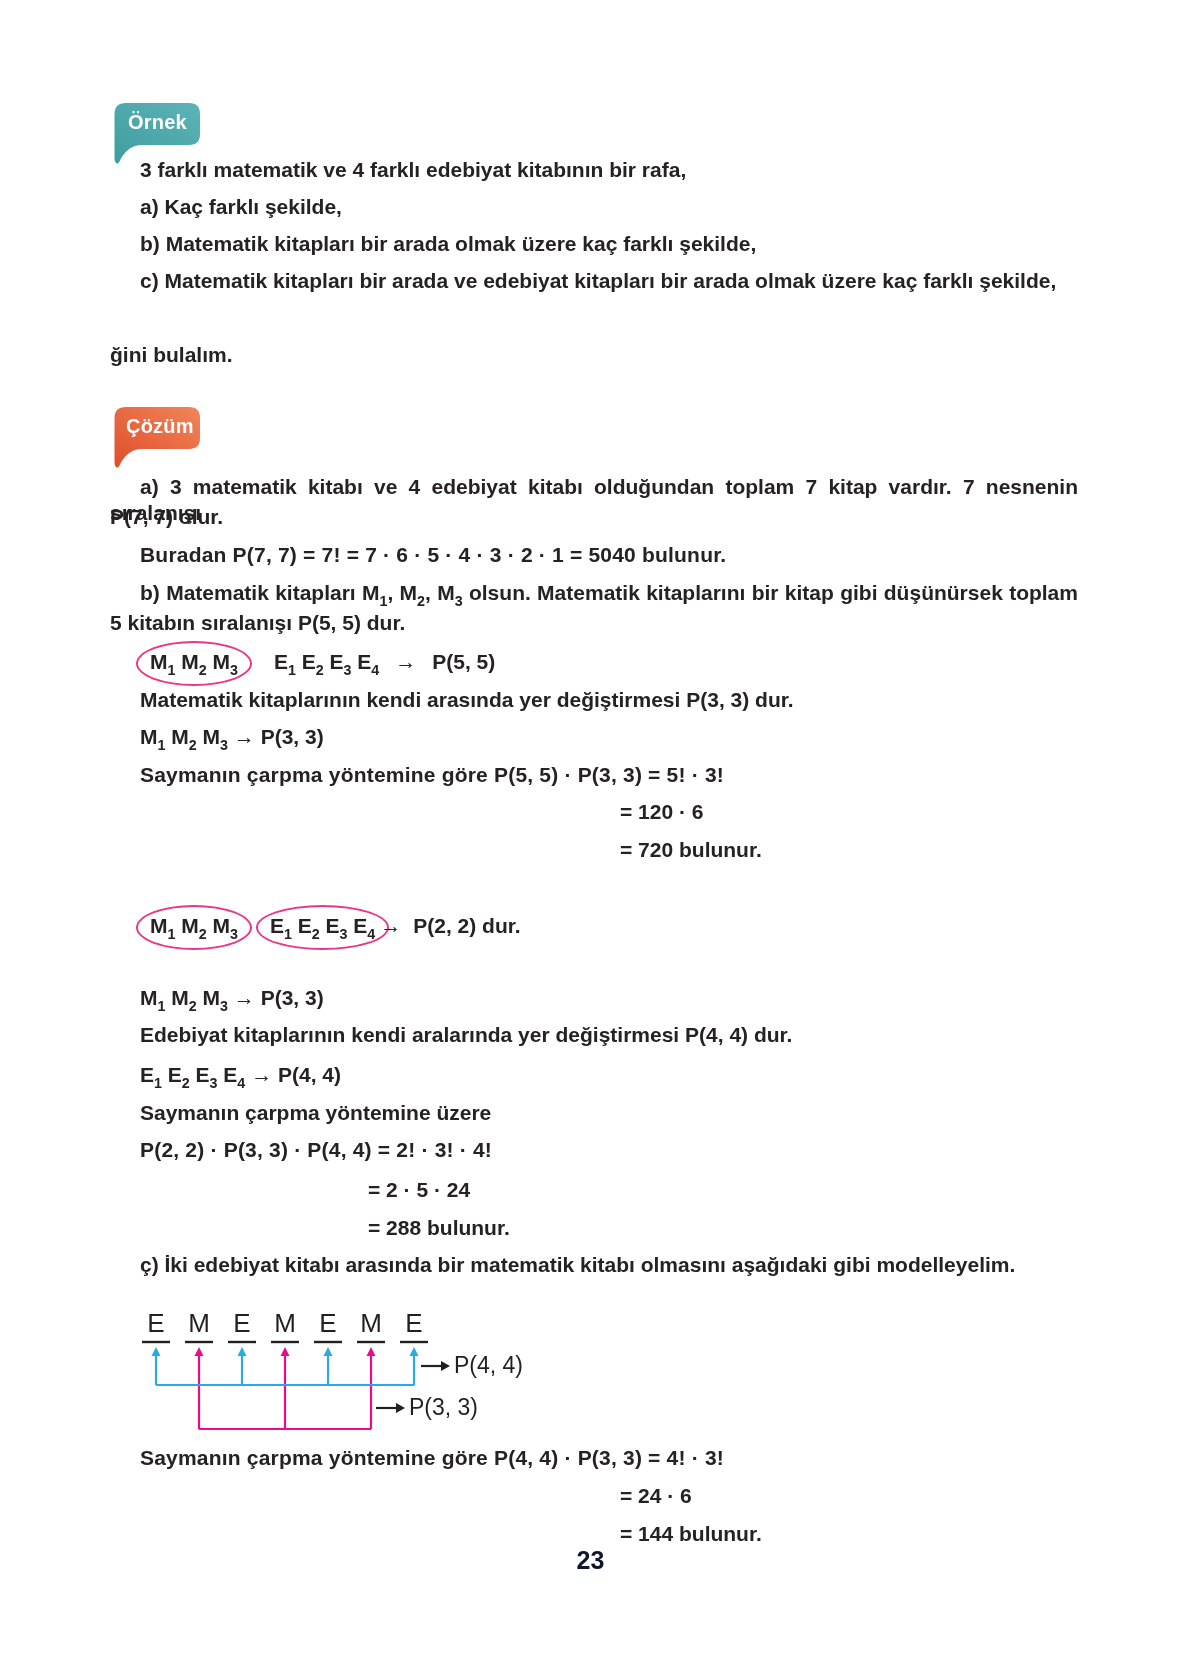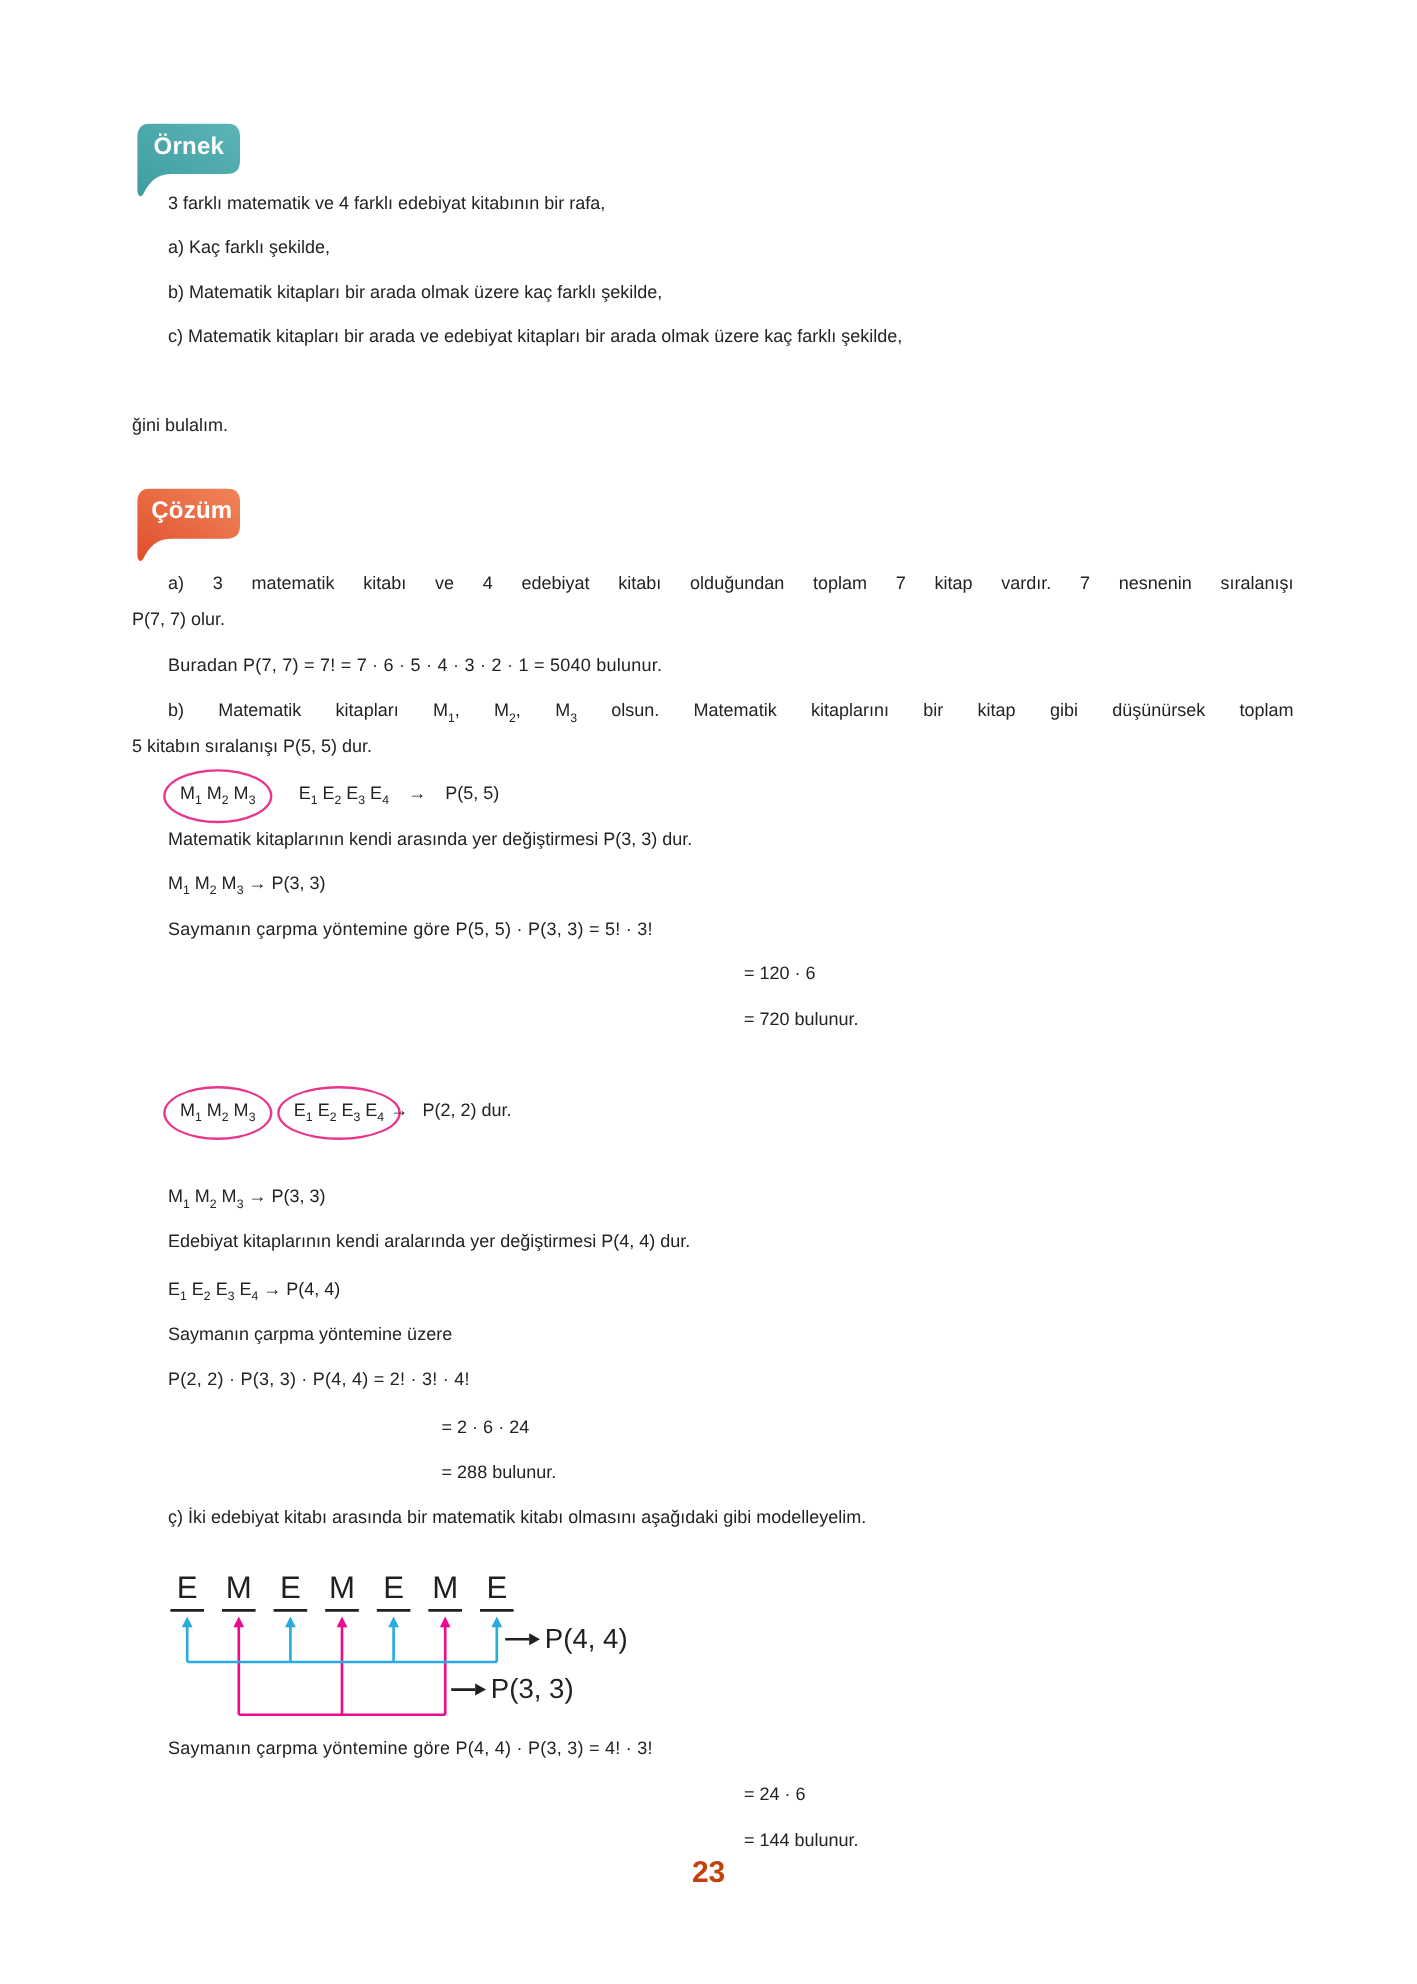--- a/index.html
+++ b/index.html
@@ -1,20 +1,20 @@
 <!DOCTYPE html>
 <html><head>
 <meta charset="utf-8">
 <style>
   html,body{margin:0;padding:0;background:#ffffff;}
   .page{
     position:relative;width:1181px;height:1653px;background:#ffffff;overflow:hidden;
     font-family:"Liberation Sans","DejaVu Sans",sans-serif;color:#262223;
   }
-  .ln{position:absolute;font-size:15px;line-height:26px;white-space:nowrap;}
+  .ln{position:absolute;font-size:21px;line-height:26px;white-space:nowrap;font-weight:bold;}
   .jline{white-space:normal;left:110px;width:968px;text-indent:30px;
          text-align:justify;text-align-last:justify;}
   sub{font-size:0.68em;vertical-align:-0.42em;line-height:0;}
   .badge{position:absolute;left:113px;width:88px;height:64px;}
   .badge svg{position:absolute;left:0;top:0;}
   .badge-label{position:absolute;left:15px;top:8px;font-size:20px;font-weight:bold;color:#ffffff;letter-spacing:0.2px;}
   .ellipse{display:inline-block;border:2.5px solid #e9368b;border-radius:50%;
            padding:6px 12px 9px;margin:-6px 0 -9px;}
   .gap22{margin-left:22px;}
   .gap16{margin-left:16px;}
@@ -25,21 +25,21 @@
   .dletter{font-size:26px;fill:#231f20;font-family:"Liberation Sans","DejaVu Sans",sans-serif;}
   .dlabel{font-size:23px;fill:#231f20;font-family:"Liberation Sans","DejaVu Sans",sans-serif;}
   .ul{stroke:#231f20;stroke-width:2.4;}
   .cv{stroke:#29abe2;stroke-width:2.2;fill:none;}
   .mv{stroke:#ec0b8c;stroke-width:2.2;fill:none;}
   .cfill{fill:#29abe2;}
   .mfill{fill:#ec0b8c;}
   .blk{stroke:#231f20;stroke-width:2.2;}
   .blkfill{fill:#231f20;}
   .page-number{position:absolute;left:0;top:1546px;width:1181px;text-align:center;
-               font-size:25px;font-weight:bold;color:#c2410c;}
+               font-size:25px;font-weight:bold;color:#0f172a;}
 </style>
 </head>
 <body>
 
 <div class="page">
 
   <div class="badge" style="top:103px">
     <svg width="88" height="64" viewBox="0 0 88 64">
       <defs>
         <linearGradient id="tealGrad" x1="0" y1="1" x2="1" y2="0">
@@ -91,21 +91,21 @@
 
   <div class="ln" style="left:136px;top:911px">
     <span class="ellipse">M<sub>1</sub> M<sub>2</sub> M<sub>3</sub></span><span class="ellipse" style="margin-left:4px">E<sub>1</sub> E<sub>2</sub> E<sub>3</sub> E<sub>4</sub></span><span class="pierce">→</span><span class="gap12">P(2, 2) dur.</span>
   </div>
 
   <div class="ln" style="left:140px;top:985px">M<sub>1</sub> M<sub>2</sub> M<sub>3</sub> → P(3, 3)</div>
   <div class="ln" style="left:140px;top:1022px">Edebiyat kitaplarının kendi aralarında yer değiştirmesi P(4, 4) dur.</div>
   <div class="ln" style="left:140px;top:1062px">E<sub>1</sub> E<sub>2</sub> E<sub>3</sub> E<sub>4</sub> → P(4, 4)</div>
   <div class="ln" style="left:140px;top:1100px">Saymanın çarpma yöntemine üzere</div>
   <div class="ln eq" style="left:140px;top:1137px">P(2, 2) · P(3, 3) · P(4, 4) = 2! · 3! · 4!</div>
-  <div class="ln" style="left:368px;top:1177px">= 2 · 6 · 24</div>
+  <div class="ln" style="left:368px;top:1177px">= 2 · 5 · 24</div>
   <div class="ln" style="left:368px;top:1215px">= 288 bulunur.</div>
 
   <div class="ln" style="left:140px;top:1252px">ç) İki edebiyat kitabı arasında bir matematik kitabı olmasını aşağıdaki gibi modelleyelim.</div>
 
   <svg class="diagram" width="420" height="135" viewBox="0 0 420 135">
 
     <g>
       <text class="dletter" x="20" y="30" text-anchor="middle">E</text>
       <line class="ul" x1="6" y1="40" x2="34" y2="40"></line>
       <polygon class="cfill" points="15.5,54 24.5,54 20,45"></polygon>

